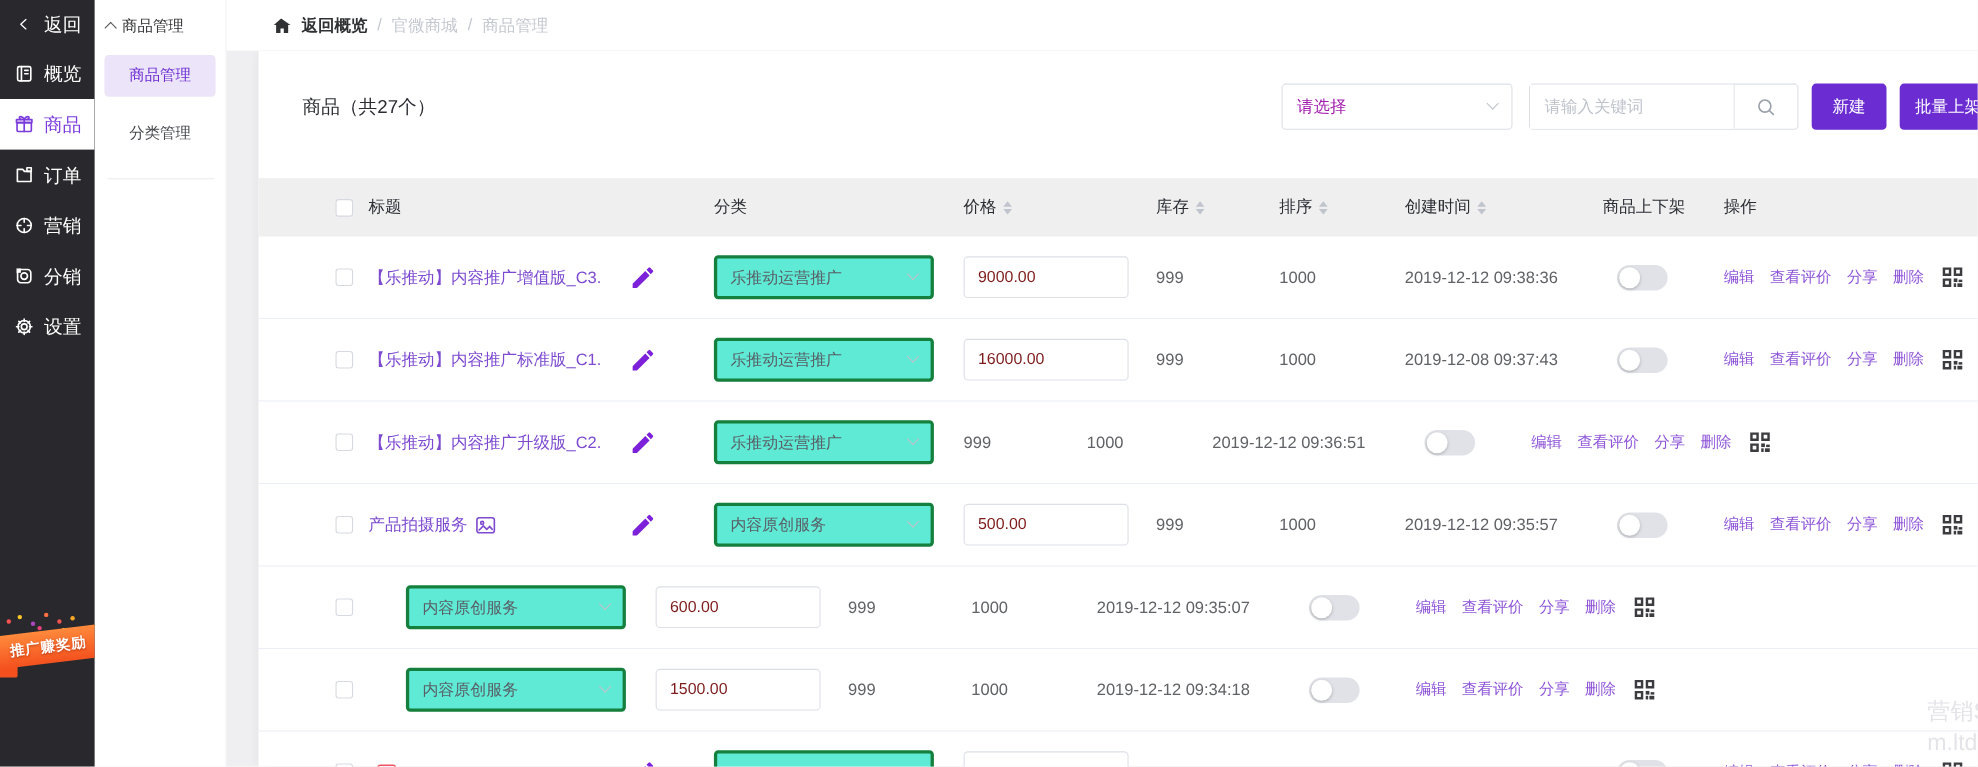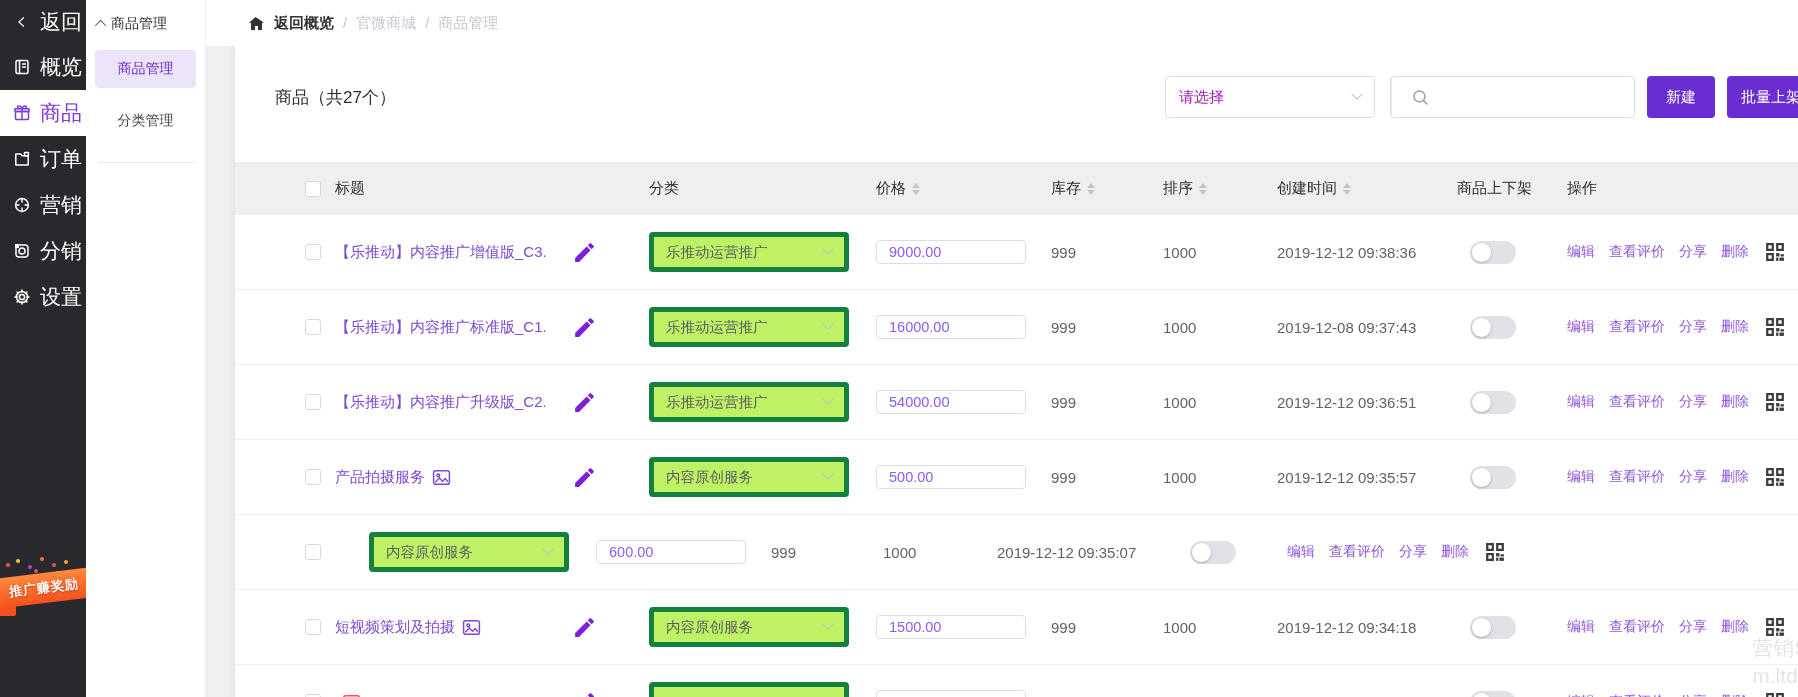--- a/index.html
+++ b/index.html
@@ -2,21 +2,21 @@
 <html><head>
 <meta charset="utf-8">
 <style>
   * { margin:0; padding:0; box-sizing:border-box; }
   html,body { width:1798px; height:697px; overflow:hidden; }
   body { font-family:"Liberation Sans","DejaVu Sans",sans-serif; background:#efeff1; color:#303133; position:relative; }
   .app { display:flex; height:697px; }
 
   
   .dark-sidebar { width:86px; flex-shrink:0; background:#29292d; color:#fff; position:relative; overflow:hidden; z-index:6; }
-  .side-item { height:46px; display:flex; align-items:center; padding-left:13px; gap:9px; font-size:21px; cursor:pointer; }
+  .side-item { height:46px; display:flex; align-items:center; padding-left:13px; gap:9px; font-size:17px; cursor:pointer; }
   .side-item.back { height:44px; }
   .side-item .icn { width:18px; height:18px; display:flex; align-items:center; justify-content:center; }
   .side-item svg { stroke:#fff; fill:none; stroke-width:1.5; }
   .side-item.active { background:#ffffff; color:#7b3bdc; }
   .side-item.active svg { stroke:#7b3bdc; }
   .promo { position:absolute; left:-8px; bottom:80px; width:104px; height:60px; cursor:pointer; }
   .promo .ribbon { position:absolute; top:16px; left:0; width:104px; height:30px; background:linear-gradient(180deg,#ff8a3c,#f4511e); transform:rotate(-7deg); border-radius:3px; display:flex; align-items:center; justify-content:center; color:#fff; font-size:13px; font-weight:bold; letter-spacing:1px; text-shadow:0 1px 2px rgba(150,30,0,.6); }
   .promo .confetti { position:absolute; top:6px; left:14px; width:4px; height:4px; border-radius:50%; background:#ff5252;
       box-shadow:10px -4px 0 #ffca28, 22px 2px 0 #ab47bc, 34px -6px 0 #ff7043, 46px 0 0 #ef5350, 58px -3px 0 #ffa726, 28px 6px 0 #ec407a, 50px 8px 0 #ffee58; }
   .promo .gift { position:absolute; left:6px; top:44px; width:18px; height:15px; background:#f4511e; border-radius:2px; box-shadow:inset 0 3px 0 #ff8a65; }
@@ -67,22 +67,22 @@
   .c8 { width:115px; padding-left:17px; }
   .c9 { width:230px; padding-left:12px; }
   .cbx { width:16px; height:16px; border:1px solid #d6d9e0; border-radius:3px; background:#fff; cursor:pointer; flex-shrink:0; }
   .sorter { display:inline-flex; flex-direction:column; margin-left:6px; gap:2px; cursor:pointer; }
   .sorter i { display:block; width:0; height:0; border-left:4px solid transparent; border-right:4px solid transparent; }
   .sorter .up { border-bottom:5px solid #c0c4cc; }
   .sorter .dn { border-top:5px solid #c0c4cc; }
   .title-link { color:#7d4ad0; cursor:pointer; white-space:nowrap; overflow:hidden; max-width:212px; }
   .img-ic { margin-left:7px; flex-shrink:0; display:flex; cursor:pointer; }
   .pencil { margin-left:auto; display:flex; cursor:pointer; }
-  .row-select { width:200px; height:40px; border:5px solid #15803d; border-radius:4px; display:flex; align-items:center; justify-content:space-between; padding:0 12px; color:#5a5e66; font-size:14.5px; cursor:pointer; background:#bef264; }
-  .price-input { width:150px; height:24px; border:1px solid #dcdfe6; border-radius:4px; padding:0 12px; font-size:14.5px; color:#8b5cf6; font-family:inherit; outline:none; }
+  .row-select { width:200px; height:40px; border:3px solid #15803d; border-radius:4px; display:flex; align-items:center; justify-content:space-between; padding:0 12px; color:#5a5e66; font-size:14.5px; cursor:pointer; background:#5eead4; }
+  .price-input { width:150px; height:38px; border:1px solid #dcdfe6; border-radius:4px; padding:0 12px; font-size:14.5px; color:#7f1d1d; font-family:inherit; outline:none; }
   .toggle { width:46px; height:23px; border-radius:12px; background:#e0e2e7; position:relative; cursor:pointer; margin-left:13px; flex-shrink:0; }
   .toggle::after { content:''; position:absolute; top:2px; left:2px; width:19px; height:19px; border-radius:50%; background:#fff; box-shadow:0 1px 3px rgba(0,0,0,.25); }
   .act-link { color:#8f56d8; font-size:14px; margin-right:14px; cursor:pointer; white-space:nowrap; }
   .qr-ic { display:flex; cursor:pointer; margin-left:2px; }
 
   .watermark { position:fixed; right:-16px; top:634px; color:#c9c9d2; opacity:.5; font-size:21px; line-height:28px; pointer-events:none; z-index:10; }
 </style>
 </head>
 <body>
 
@@ -208,20 +208,21 @@
     <div class="content">
       <div class="card">
         <div class="card-header">
           <span class="page-title">商品（共27个）</span>
           <div class="controls">
             <div class="select-box">
               <span>请选择</span>
               <span class="chev"></span>
             </div>
             <div class="search-wrap">
+              <input type="text" placeholder="请输入关键词" style="">
               <span class="search-btn">
                 <svg width="19" height="19" viewBox="0 0 18 18">
                     <circle cx="8" cy="8" r="5.2" fill="none" stroke="#9aa0aa" stroke-width="1.4"></circle>
                     <line x1="11.8" y1="11.8" x2="15.2" y2="15.2" stroke="#9aa0aa" stroke-width="1.4" stroke-linecap="round"></line>
                   </svg>
               </span>
             </div>
             <button class="btn create">新建</button>
             <button class="btn batch">批量上架</button>
           </div>
@@ -387,23 +388,20 @@
                       <path fill="#7c20d9" d="M3 17.25V21h3.75L17.8 9.94l-3.75-3.75L3 17.25zM20.7 7.04a1 1 0 0 0 0-1.41l-2.34-2.34a1 1 0 0 0-1.41 0l-1.83 1.83 3.75 3.75 1.83-1.83z"></path>
                     </svg>
                   </span>
                 </div>
                 <div class="cell c3">
                   <div class="row-select">
                     <span>乐推动运营推广</span>
                     <span class="chev"></span>
                   </div>
                 </div>
-                <div class="cell c4">
-                  <input class="price-input" value="54000.00" style="">
-                </div>
                 <div class="cell c5">
                   <span>999</span>
                 </div>
                 <div class="cell c6">
                   <span>1000</span>
                 </div>
                 <div class="cell c7">
                   <span>2019-12-12 09:36:51</span>
                 </div>
                 <div class="cell c8">
@@ -525,35 +523,20 @@
                       <rect x="10" y="14" width="2" height="3"></rect>
                       <rect x="13" y="14" width="4" height="3"></rect>
                     </svg>
                   </span>
                 </div>
               </div>
               <div class="t-row">
                 <div class="cell c1">
                   <span class="cbx"></span>
                 </div>
-                <div class="cell c2">
-                  <span class="title-link">短视频策划及拍摄</span>
-                  <span class="img-ic">
-                    <svg width="19" height="19" viewBox="0 0 18 18" fill="none" stroke="#7d4ad0" stroke-width="1.4">
-                      <rect x="1.5" y="2.5" width="15" height="13" rx="2"></rect>
-                      <circle cx="6" cy="7" r="1.3"></circle>
-                      <path d="M3 13.5 7 9.5l3 3 2.5-2.5 2.5 3"></path>
-                    </svg>
-                  </span>
-                  <span class="pencil">
-                    <svg width="25" height="25" viewBox="0 0 24 24">
-                      <path fill="#7c20d9" d="M3 17.25V21h3.75L17.8 9.94l-3.75-3.75L3 17.25zM20.7 7.04a1 1 0 0 0 0-1.41l-2.34-2.34a1 1 0 0 0-1.41 0l-1.83 1.83 3.75 3.75 1.83-1.83z"></path>
-                    </svg>
-                  </span>
-                </div>
                 <div class="cell c3">
                   <div class="row-select">
                     <span>内容原创服务</span>
                     <span class="chev"></span>
                   </div>
                 </div>
                 <div class="cell c4">
                   <input class="price-input" value="1500.00" style="">
                 </div>
                 <div class="cell c5">

